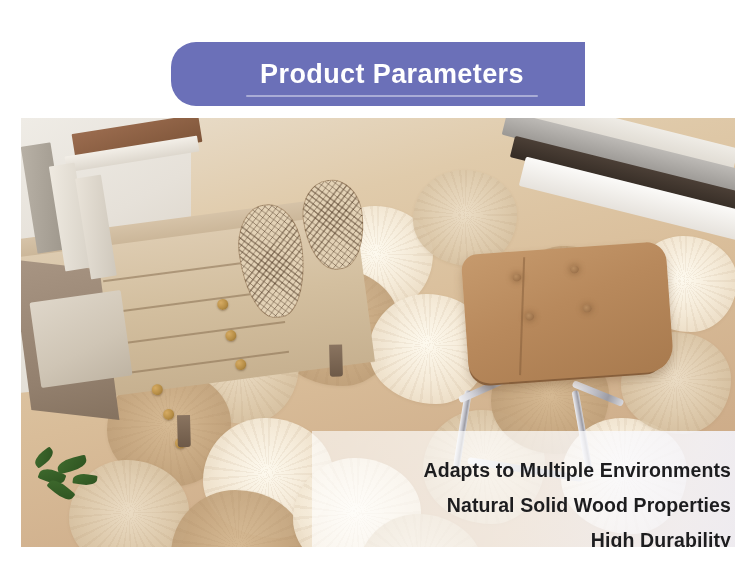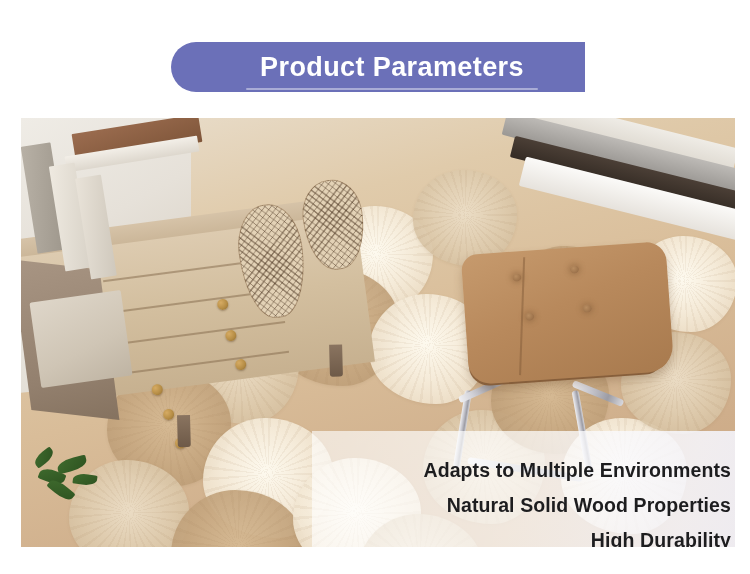--- a/index.html
+++ b/index.html
@@ -4,21 +4,21 @@
 <style>
   html,body{margin:0;padding:0;background:#ffffff;}
   body{
     width:750px;height:574px;position:relative;overflow:hidden;
     font-family:"Liberation Sans","DejaVu Sans",sans-serif;
     background:#ffffff;
   }
 
   
   .banner{
-    position:absolute;left:171px;top:42px;width:414px;height:50px;
+    position:absolute;left:171px;top:42px;width:414px;height:64px;
     background:#6b70b8;
     border-radius:25px 0 0 25px;
     display:flex;align-items:center;justify-content:center;
     box-sizing:border-box;padding-left:28px;
   }
   .banner-inner{position:relative;display:inline-block;}
   .banner-title{
     font-size:27px;font-weight:bold;color:#ffffff;
     letter-spacing:0.4px;line-height:1;white-space:nowrap;
     display:block;

